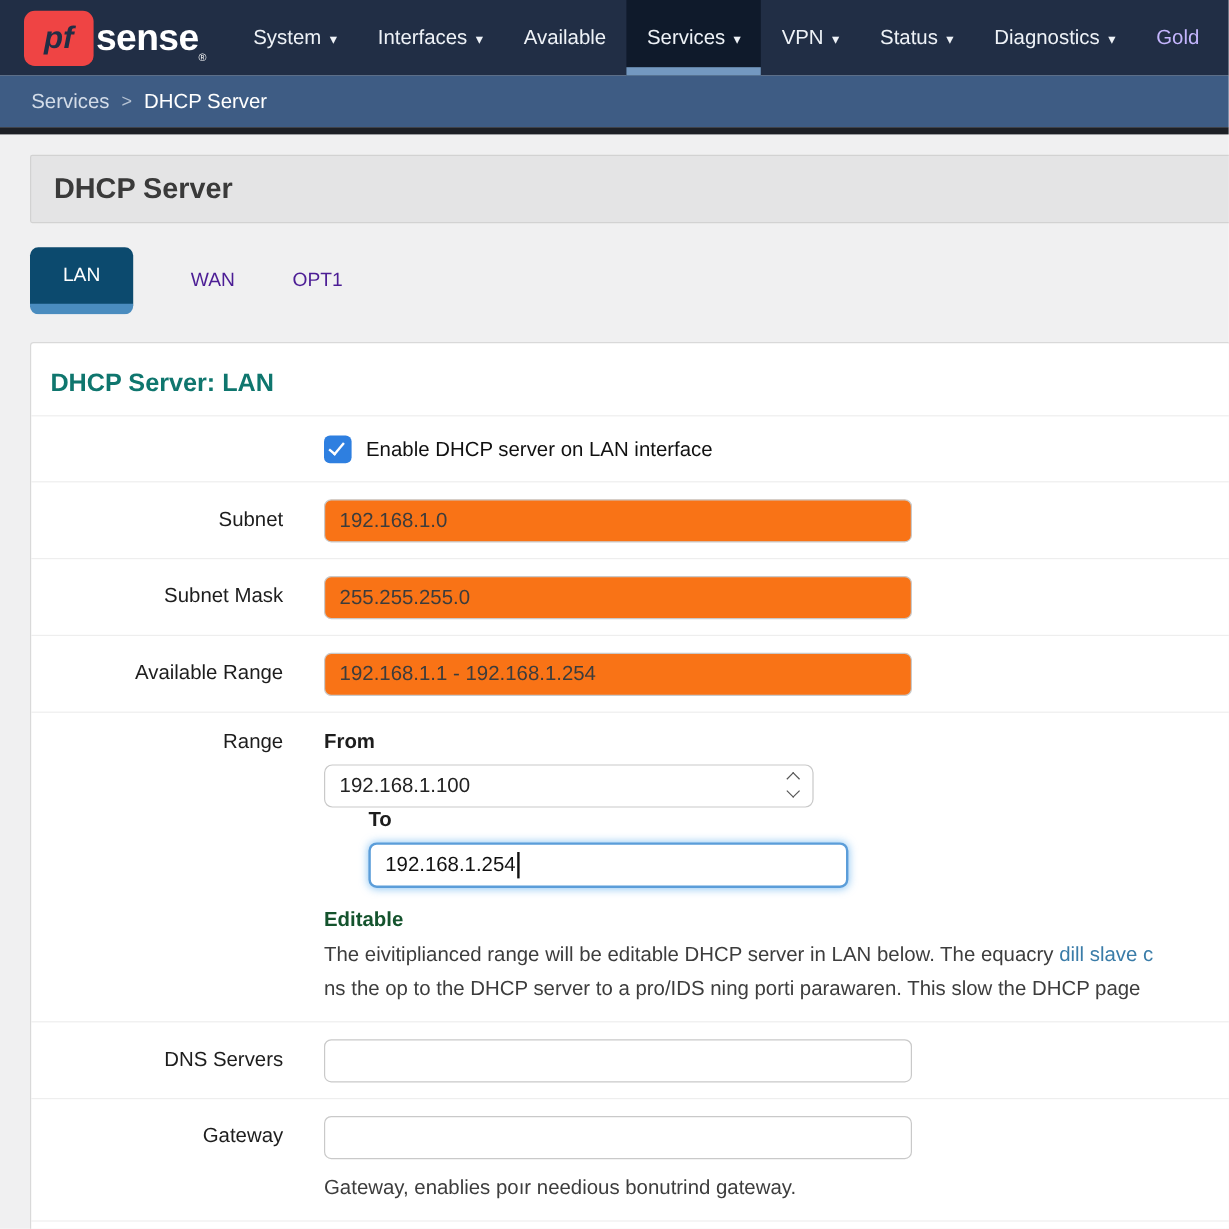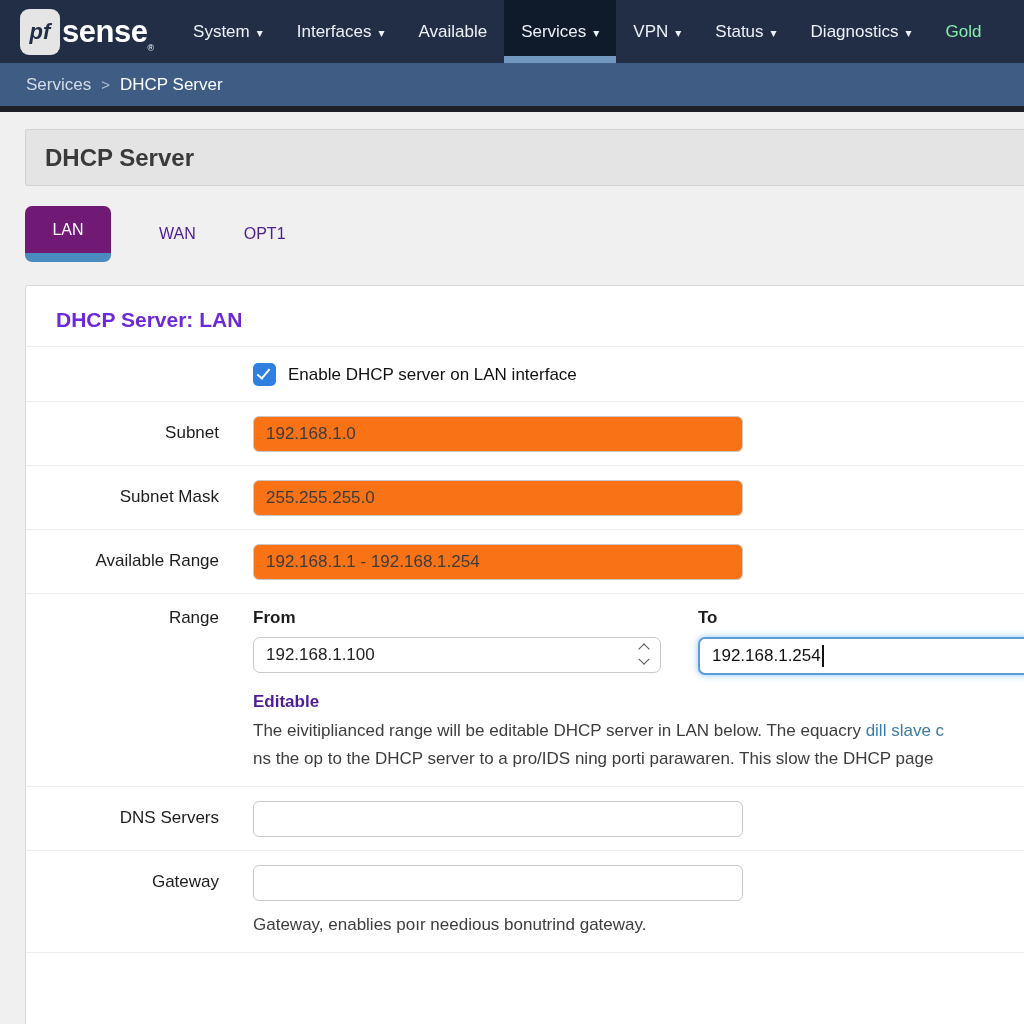--- a/index.html
+++ b/index.html
@@ -9,35 +9,35 @@
     background:#f0f0f1; color:#222; position:relative;
   }
 
   
   .navbar {
     height:63px; background:#212e45; display:flex; align-items:stretch;
     white-space:nowrap;
   }
   .logo { display:flex; align-items:center; margin-left:20px; margin-right:22px; }
   .logo-box {
-    width:40px; height:46px; background:#e5e5e5; border-radius:9px;
+    width:58px; height:46px; background:#ef4444; border-radius:9px;
     display:flex; align-items:center; justify-content:center;
-    font-style:italic; font-weight:bold; font-size:22px; color:#212e45;
+    font-style:italic; font-weight:bold; font-size:26px; color:#212e45;
   }
   .logo-rest { color:#fff; font-weight:bold; font-size:31px; letter-spacing:-0.5px; margin-left:2px; }
   .logo-reg { color:#fff; font-size:9px; align-self:flex-end; margin-bottom:10px; }
   .nav-item {
     position:relative; display:flex; align-items:center; gap:7px;
     padding:0 17px; color:#eef2f7; font-size:17px; cursor:pointer;
   }
   .nav-item.active { background:#0f1a2b; }
   .nav-item.active .active-indicator {
     position:absolute; left:0; right:0; bottom:0; height:7px; background:#7398c0;
   }
-  .nav-item.gold { color:#86efac; }
+  .nav-item.gold { color:#c4b5fd; }
   .nav-caret { font-size:12px; color:inherit; transform:translateY(1px); }
 
   
   .breadcrumb-bar {
     height:43px; background:#3e5c84; display:flex; align-items:center;
     padding-left:26px; gap:10px; font-size:17px;
   }
   .crumb-parent { color:#d3dce8; }
   .crumb-sep { color:#b5c2d3; font-size:15px; }
   .crumb-current { color:#ffffff; }
@@ -47,34 +47,34 @@
   .page-header {
     margin:17px 0 0 25px; width:1001px; height:57px;
     background:#e4e4e5; border:1px solid #d2d2d2; border-radius:2px;
     display:flex; align-items:center; padding-left:19px;
   }
   .page-title { font-size:24px; color:#3a3a3a; }
 
   
   .tabs { margin:20px 0 0 25px; display:flex; align-items:center; height:56px; }
   .tab-active {
-    width:86px; height:56px; background:#701a75; border-bottom:9px solid #4a8cbf;
+    width:86px; height:56px; background:#0c4a6e; border-bottom:9px solid #4a8cbf;
     border-radius:7px; color:#fff; font-size:16px;
     display:flex; align-items:center; justify-content:center; cursor:pointer;
   }
   .tab-link { color:#4c1d95; font-size:16px; margin-left:48px; cursor:pointer; text-decoration:none; }
 
   
   .card {
     margin:23px 0 0 25px; width:1001px; background:#ffffff;
     border:1px solid #d9d9d9; border-radius:3px; min-height:760px;
   }
-  .card-heading { padding:22px 0 14px 30px; font-size:21px; color:#6d28d9; }
+  .card-heading { padding:22px 0 14px 16px; font-size:21px; color:#0f766e; }
   .form-row {
-    display:flex; border-top:1px solid #eeeeee; padding:14px 0 13px 30px;
+    display:flex; border-top:1px solid #eeeeee; padding:14px 0 13px 47px;
   }
   .form-label {
     width:163px; text-align:right; font-weight:normal; font-size:17px;
     color:#1d1d1d; padding-top:7px; flex-shrink:0;
   }
   .form-content { margin-left:34px; flex:1; min-width:0; }
 
   
   .text-input {
     width:490px; height:36px; border:1px solid #c9c9c9; border-radius:6px;
@@ -91,21 +91,21 @@
   }
   .checkbox .check-icon {
     position:absolute; left:7px; top:3px; width:7px; height:13px;
     border-right:2.5px solid #fff; border-bottom:2.5px solid #fff;
     transform:rotate(40deg);
   }
   .checkbox-label { font-size:17px; color:#111; }
 
   
   .row-range .form-label { padding-top:0; }
-  .range-cols { display:flex; }
+  .range-cols { display:flex;flex-direction:column; }
   .range-col-from { width:408px; }
   .range-col-to { width:400px; margin-left:37px; }
   .sub-label { font-weight:bold; font-size:17px; color:#1d1d1d; margin-bottom:9px; }
   .stepper-input {
     position:relative; width:408px; height:36px; border:1px solid #c9c9c9;
     border-radius:7px; background:#fff; display:flex; align-items:center;
     padding:0 12px; font-size:17px; color:#222;
   }
   .stepper {
     position:absolute; right:12px; top:7px; display:flex; flex-direction:column;
@@ -116,21 +116,21 @@
   .chev-down { transform:rotate(225deg) translate(2px,2px); }
   .focused-input {
     width:400px; height:38px; border:2px solid #5b9dd9; border-radius:7px;
     background:#fff; box-shadow:0 0 7px rgba(82,168,236,0.65);
     display:flex; align-items:center; padding:0 12px; font-size:17px; color:#111;
   }
   .caret-bar { width:2px; height:22px; background:#111; margin-left:1px; }
 
   
   .editable-block { margin-top:17px; }
-  .desc-title { font-weight:bold; font-size:17px; color:#4c1d95; margin-bottom:5px; }
+  .desc-title { font-weight:bold; font-size:17px; color:#14532d; margin-bottom:5px; }
   .desc-line {
     font-size:17px; color:#3d3d3d; line-height:28px;
     white-space:nowrap; overflow:visible;
   }
   .desc-link { color:#3a7ca8; cursor:pointer; text-decoration:none; }
   .input-desc { margin-top:10px; }
 
   
   .row-partial { padding-bottom:0; }
 </style>

